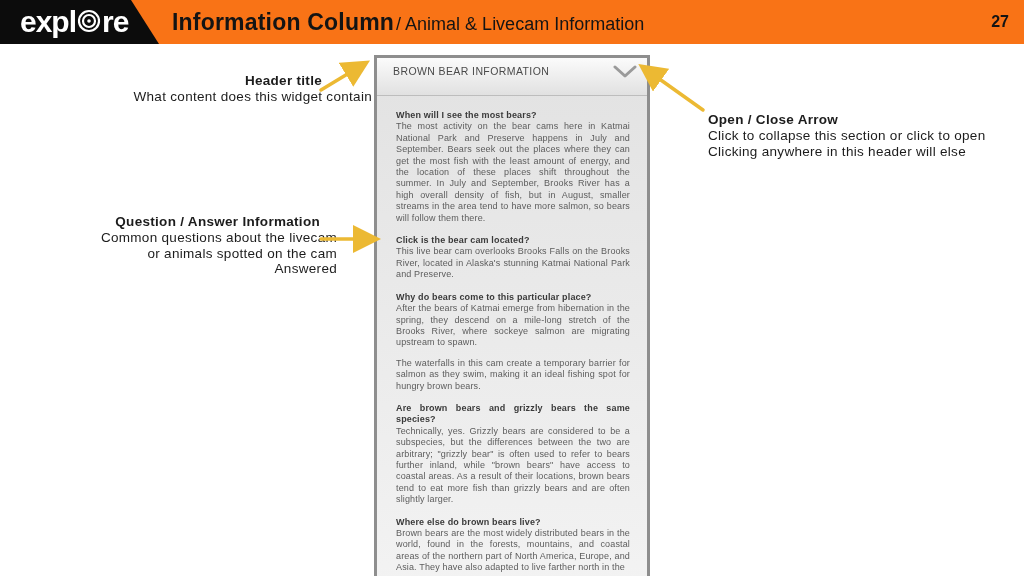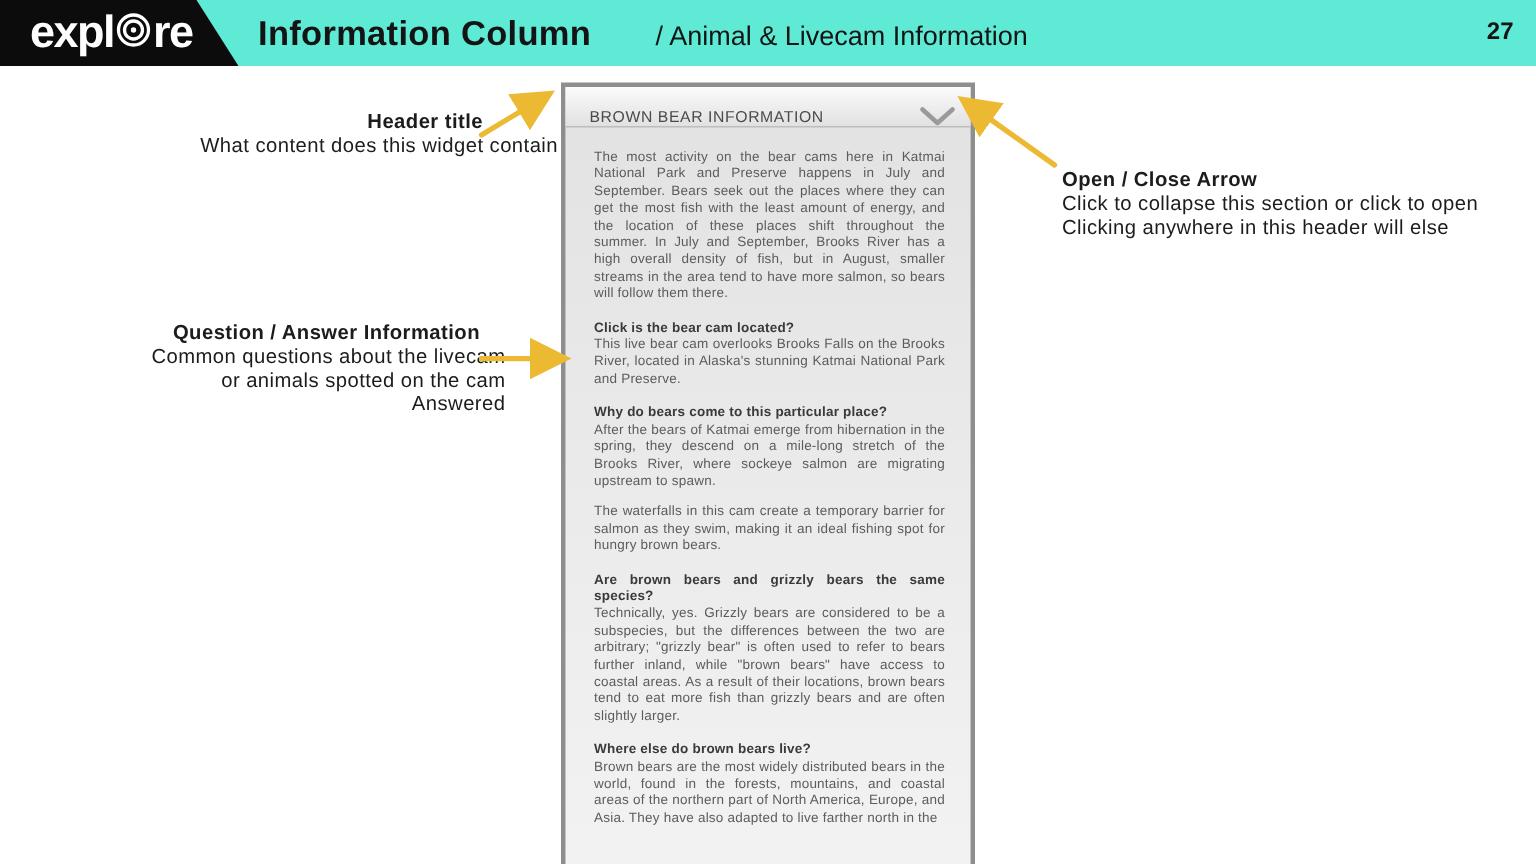--- a/index.html
+++ b/index.html
@@ -4,48 +4,48 @@
 <style>
   html,body { margin:0; padding:0; background:#ffffff; }
   .slide {
     position:relative; width:1024px; height:576px; overflow:hidden;
     background:#ffffff; font-family:"Liberation Sans", sans-serif;
   }
 
   
   .topbar {
     position:absolute; top:0; left:0; width:1024px; height:44px;
-    background:#5eead4; display:flex; align-items:center;
+    background:#f97316; display:flex; align-items:center;
   }
   .logo {
     position:absolute; left:0; top:0; height:44px; width:162px;
     background:#0c0c0c;
     clip-path:polygon(0 0, 131px 0, 159px 44px, 0 44px);
     display:flex; align-items:center; padding-left:20px; box-sizing:border-box;
   }
   .logo-text {
     color:#ffffff; font-weight:bold; font-size:30px; letter-spacing:-1px;
     display:flex; align-items:center; line-height:1;
   }
   .logo-spiral { margin:2px 1px 0 1px; display:inline-block; }
-  .bar-title { margin-left:172px; display:flex; align-items:baseline; gap:13px; color:#141414; }
+  .bar-title { margin-left:172px; display:flex; align-items:baseline; gap:2px; color:#141414; }
   .bar-title .main { font-size:23px; font-weight:bold; letter-spacing:0.2px; }
-  .bar-title .sub  { font-size:18px; font-weight:normal;margin-left:30px; }
+  .bar-title .sub  { font-size:18px; font-weight:normal; }
   .page-num { margin-left:auto; margin-right:15px; font-size:16px; font-weight:bold; color:#141414; }
 
   
   .widget {
     position:absolute; left:374px; top:55px; width:276px; height:545px;
     border:3px solid #8e8e8e; box-sizing:border-box;
     background:linear-gradient(#e2e2e2, #f3f3f3);
   }
   .widget-header {
     height:26px; background:linear-gradient(#fbfbfb, #e1e1e1);
     border-bottom:1px solid #bdbdbd;
-    display:flex; align-items:flex-end; padding:0 10px 0 16px; cursor:pointer;
+    display:flex; align-items:center; padding:0 10px 11px 16px; cursor:pointer;
   }
   .widget-header-title { flex:1; font-size:10.5px; color:#4a4a4a; letter-spacing:0.4px; }
   .chevron { display:flex; align-items:center; }
 
   .widget-body { padding:14px 17px 0 19px; }
   .qa-section { margin-bottom:11px; }
   .qa-question {
     font-size:9px; font-weight:bold; color:#3a3a3a;
     line-height:11.4px; text-align:justify; letter-spacing:0.15px;
   }
@@ -97,20 +97,21 @@
     <div class="widget-header">
       <span class="widget-header-title">BROWN BEAR INFORMATION</span>
       <span class="chevron">
         <svg width="24" height="13" viewBox="0 0 24 13">
           <polyline points="2,2 12,11 22,2" fill="none" stroke="#9a9a9a" stroke-width="3" stroke-linecap="round" stroke-linejoin="round"></polyline>
         </svg>
       </span>
     </div>
     <div class="widget-body">
     <div class="qa-section">
+      <div class="qa-question">When will I see the most bears?</div>
       <div>
             <p class="qa-para">The most activity on the bear cams here in Katmai National Park and Preserve happens in July and September. Bears seek out the places where they can get the most fish with the least amount of energy, and the location of these places shift throughout the summer. In July and September, Brooks River has a high overall density of fish, but in August, smaller streams in the area tend to have more salmon, so bears will follow them there.</p>
           </div>
     </div>
 
     <div class="qa-section">
       <div class="qa-question">Click is the bear cam located?</div>
       <div>
             <p class="qa-para">This live bear cam overlooks Brooks Falls on the Brooks River, located in Alaska's stunning Katmai National Park and Preserve.</p>
           </div>

